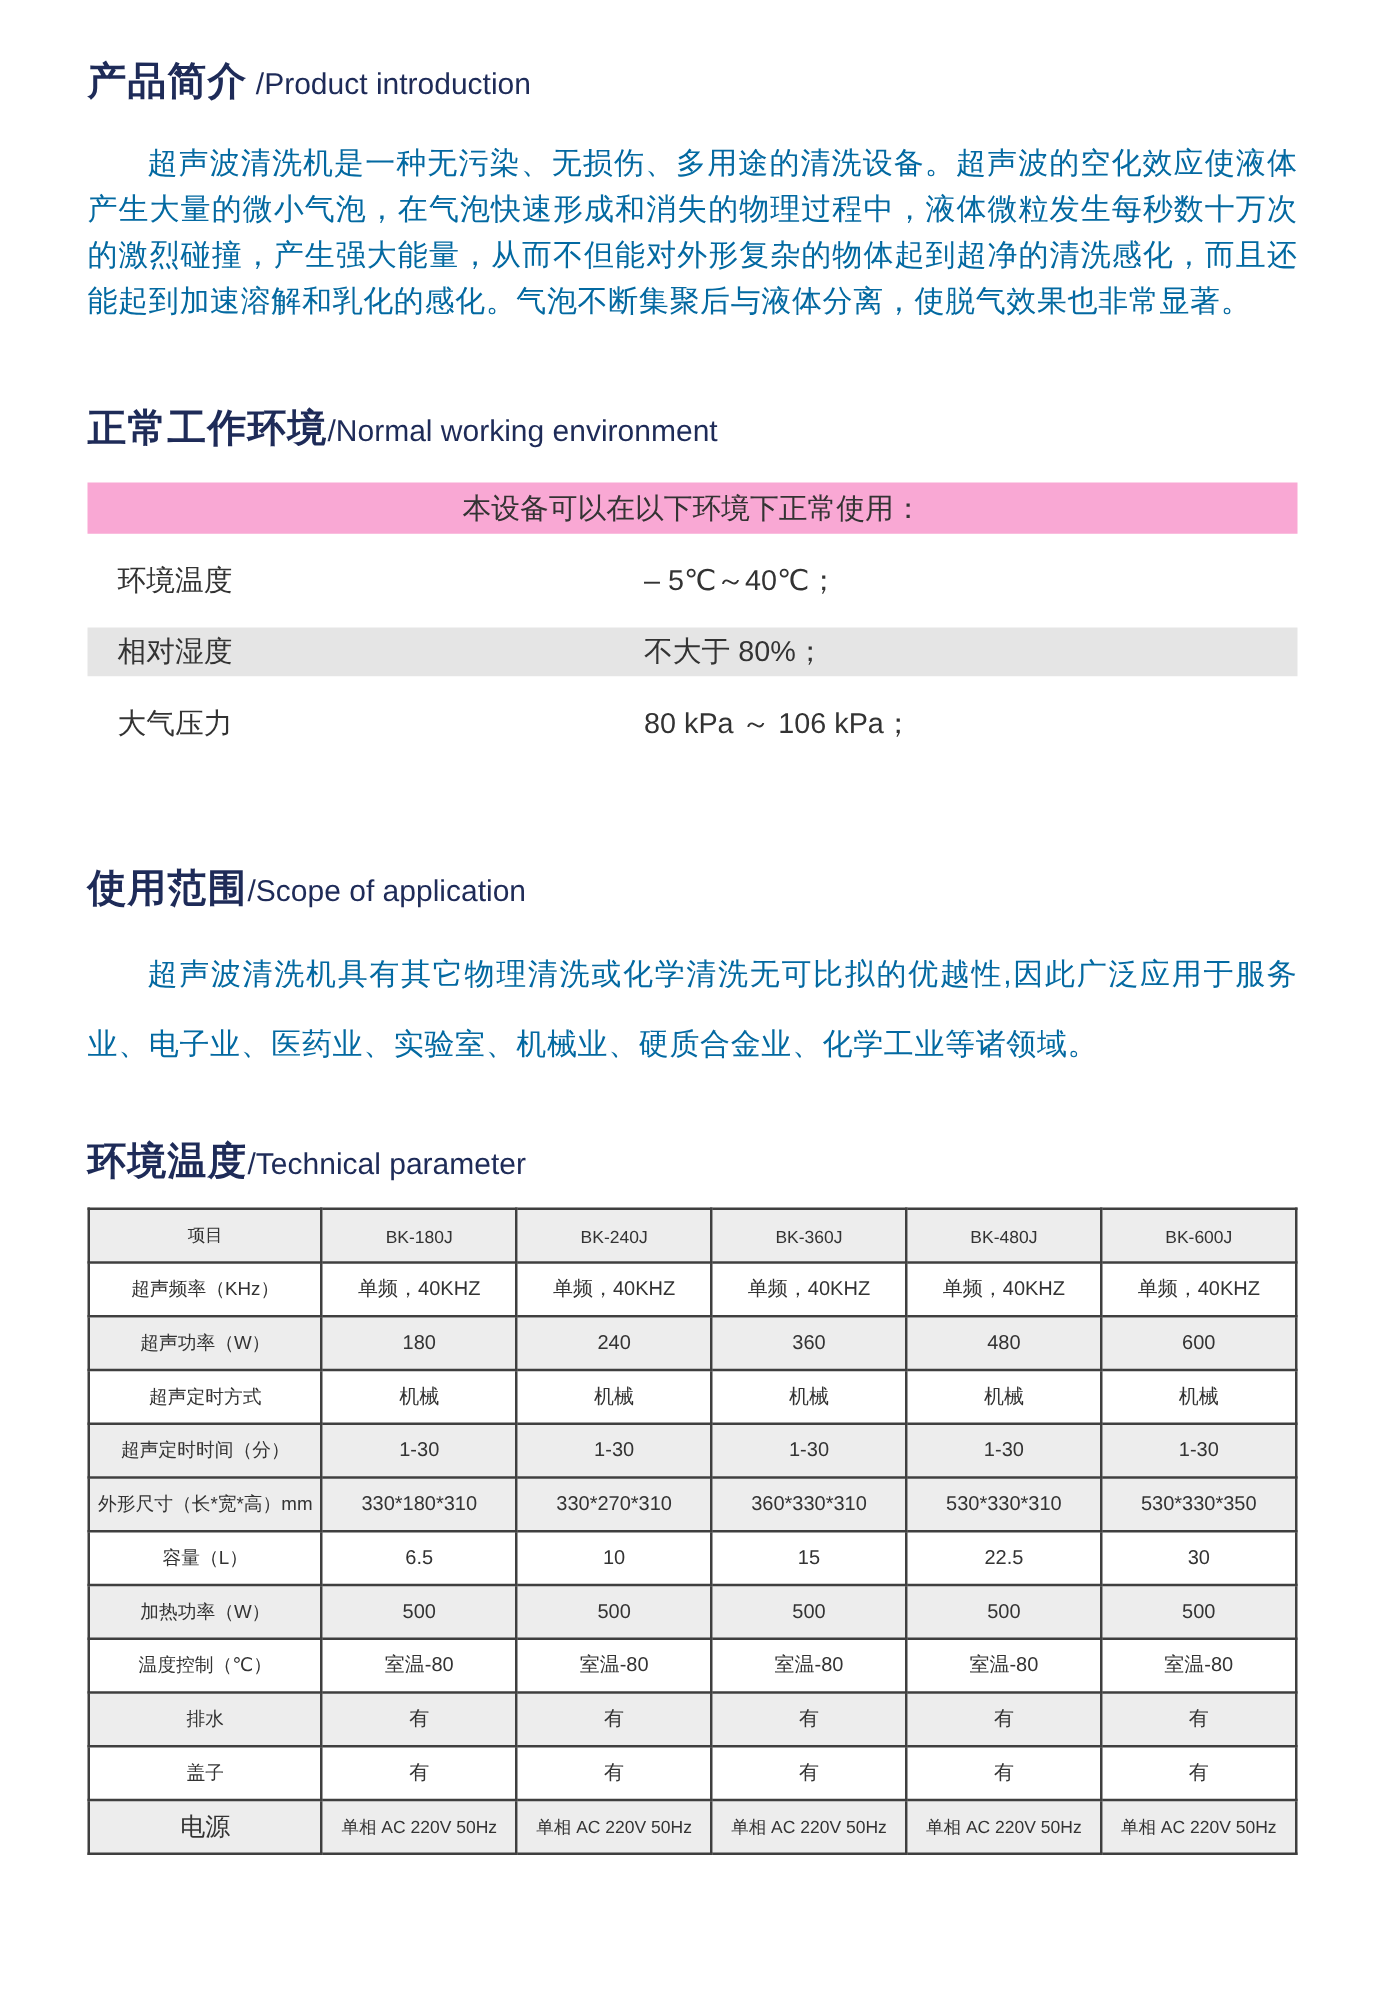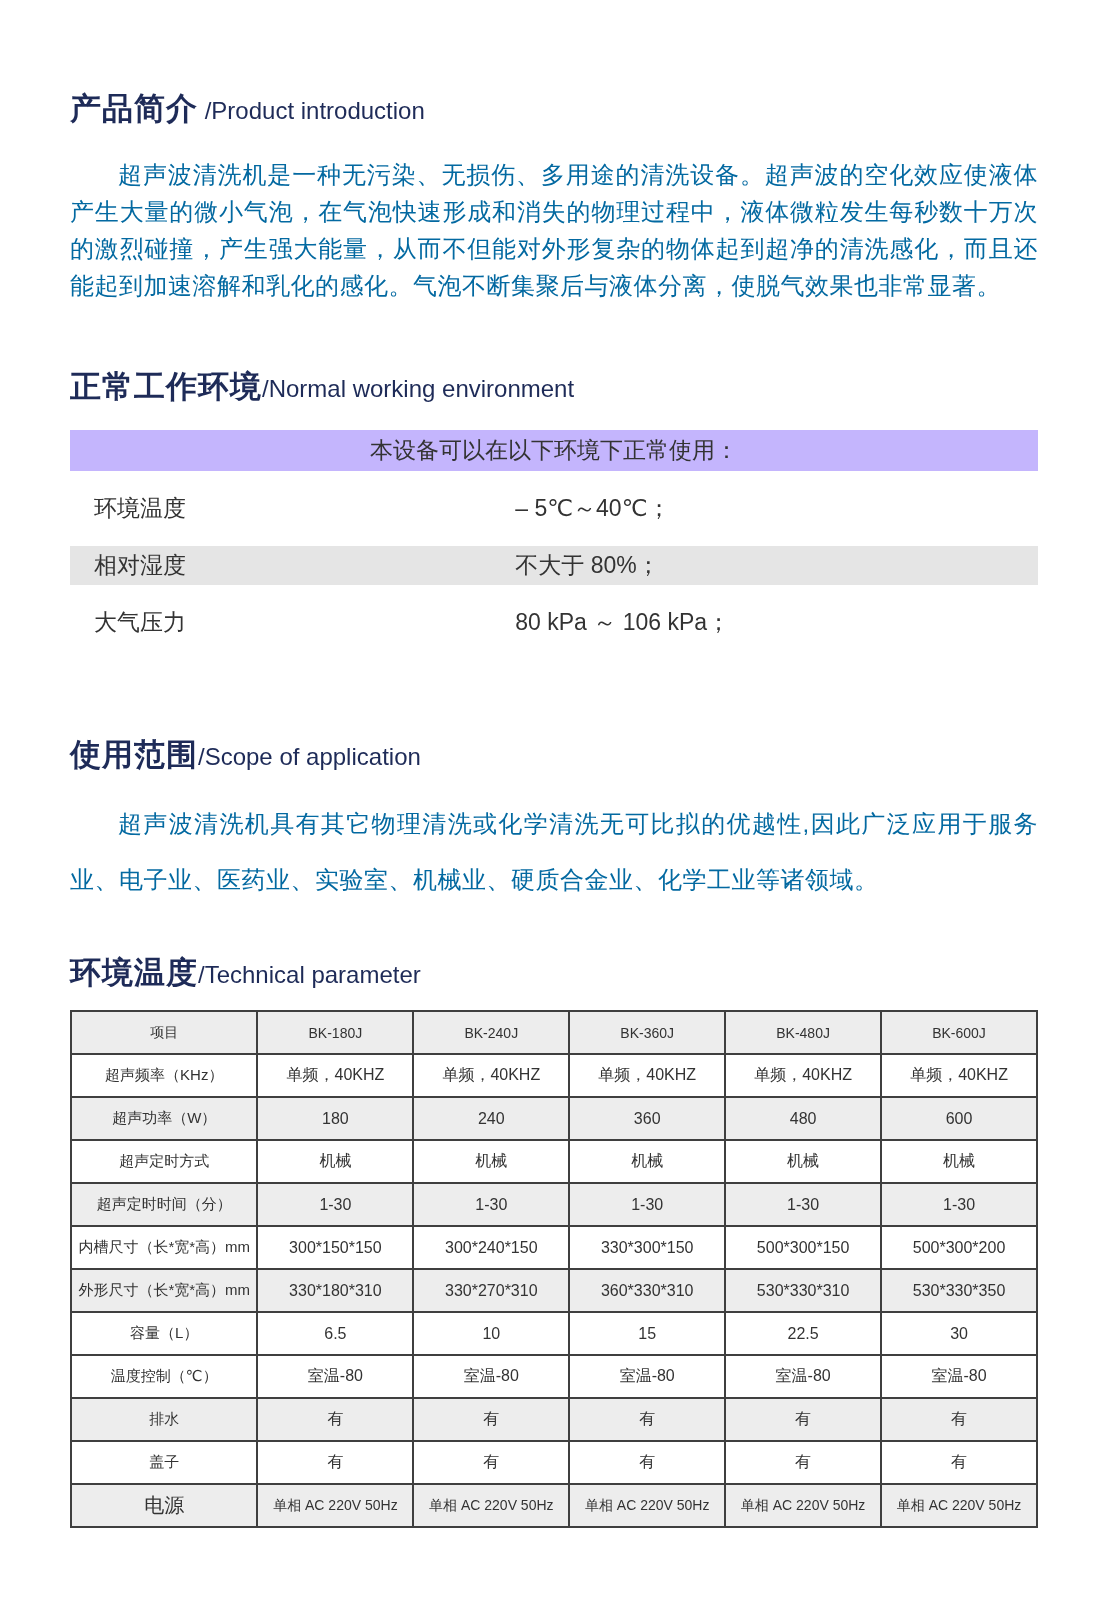--- a/index.html
+++ b/index.html
@@ -5,32 +5,32 @@
   html,body{margin:0;padding:0;background:#ffffff;}
   .page{
     width:1100px;min-height:1599px;box-sizing:border-box;
     background:#ffffff;padding:0 62px 40px 70px;
     font-family:"Liberation Sans","DejaVu Sans",sans-serif;color:#333333;
   }
   section{display:block;}
   .sec-head{margin:0;color:#1e2b58;display:flex;align-items:baseline;}
   .sec-head .zh{font-size:31px;font-weight:700;letter-spacing:1px;}
   .sec-head .en{font-size:24px;font-weight:400;white-space:pre;}
-  .sec-intro{padding-top:44px;margin-top:44px;}
+  .sec-intro{padding-top:44px;}
   .sec-env{margin-top:62px;}
   .sec-scope{margin-top:92px;}
   .sec-tech{margin-top:44px;}
   .body-para{
     font-size:24px;line-height:37px;color:#0369a1;margin:26px 0 0;
     text-align:justify;text-indent:2em;letter-spacing:0.5px;
   }
   .scope-para{line-height:56px;margin-top:20px;}
   
   .env-table{margin-top:22px;font-size:23px;color:#333;}
-  .env-header{background:#c4b5fd;height:41px;line-height:41px;text-align:center;}
+  .env-header{background:#f9a8d4;height:41px;line-height:41px;text-align:center;}
   .env-row{display:flex;height:39px;line-height:39px;margin-top:18px;}
   .env-row.gray{background:#e5e5e5;}
   .env-label{width:46%;padding-left:24px;box-sizing:border-box;}
   .env-value{width:54%;}
   
   .tech{width:100%;border-collapse:collapse;margin-top:16px;table-layout:fixed;}
   .tech td{
     border:2px solid #3f3f3f;text-align:center;height:41px;
     font-size:16px;color:#333;padding:0 2px;overflow:hidden;
   }
@@ -134,44 +134,44 @@
             <td>机械</td>
           </tr>
           <tr class="gray">
             <td class="label">超声定时时间（分）</td>
             <td>1-30</td>
             <td>1-30</td>
             <td>1-30</td>
             <td>1-30</td>
             <td>1-30</td>
           </tr>
-          <tr>
-            <td class="label">内槽尺寸（长*宽*高）mm</td>
-            <td>300*150*150</td>
-            <td>300*240*150</td>
-            <td>330*300*150</td>
-            <td>500*300*150</td>
-            <td>500*300*200</td>
-          </tr>
           <tr class="gray">
             <td class="label">外形尺寸（长*宽*高）mm</td>
             <td>330*180*310</td>
             <td>330*270*310</td>
             <td>360*330*310</td>
             <td>530*330*310</td>
             <td>530*330*350</td>
           </tr>
           <tr>
             <td class="label">容量（L）</td>
             <td>6.5</td>
             <td>10</td>
             <td>15</td>
             <td>22.5</td>
             <td>30</td>
           </tr>
+          <tr class="gray">
+            <td class="label">加热功率（W）</td>
+            <td>500</td>
+            <td>500</td>
+            <td>500</td>
+            <td>500</td>
+            <td>500</td>
+          </tr>
           <tr>
             <td class="label">温度控制（℃）</td>
             <td>室温-80</td>
             <td>室温-80</td>
             <td>室温-80</td>
             <td>室温-80</td>
             <td>室温-80</td>
           </tr>
           <tr class="gray">
             <td class="label">排水</td>

